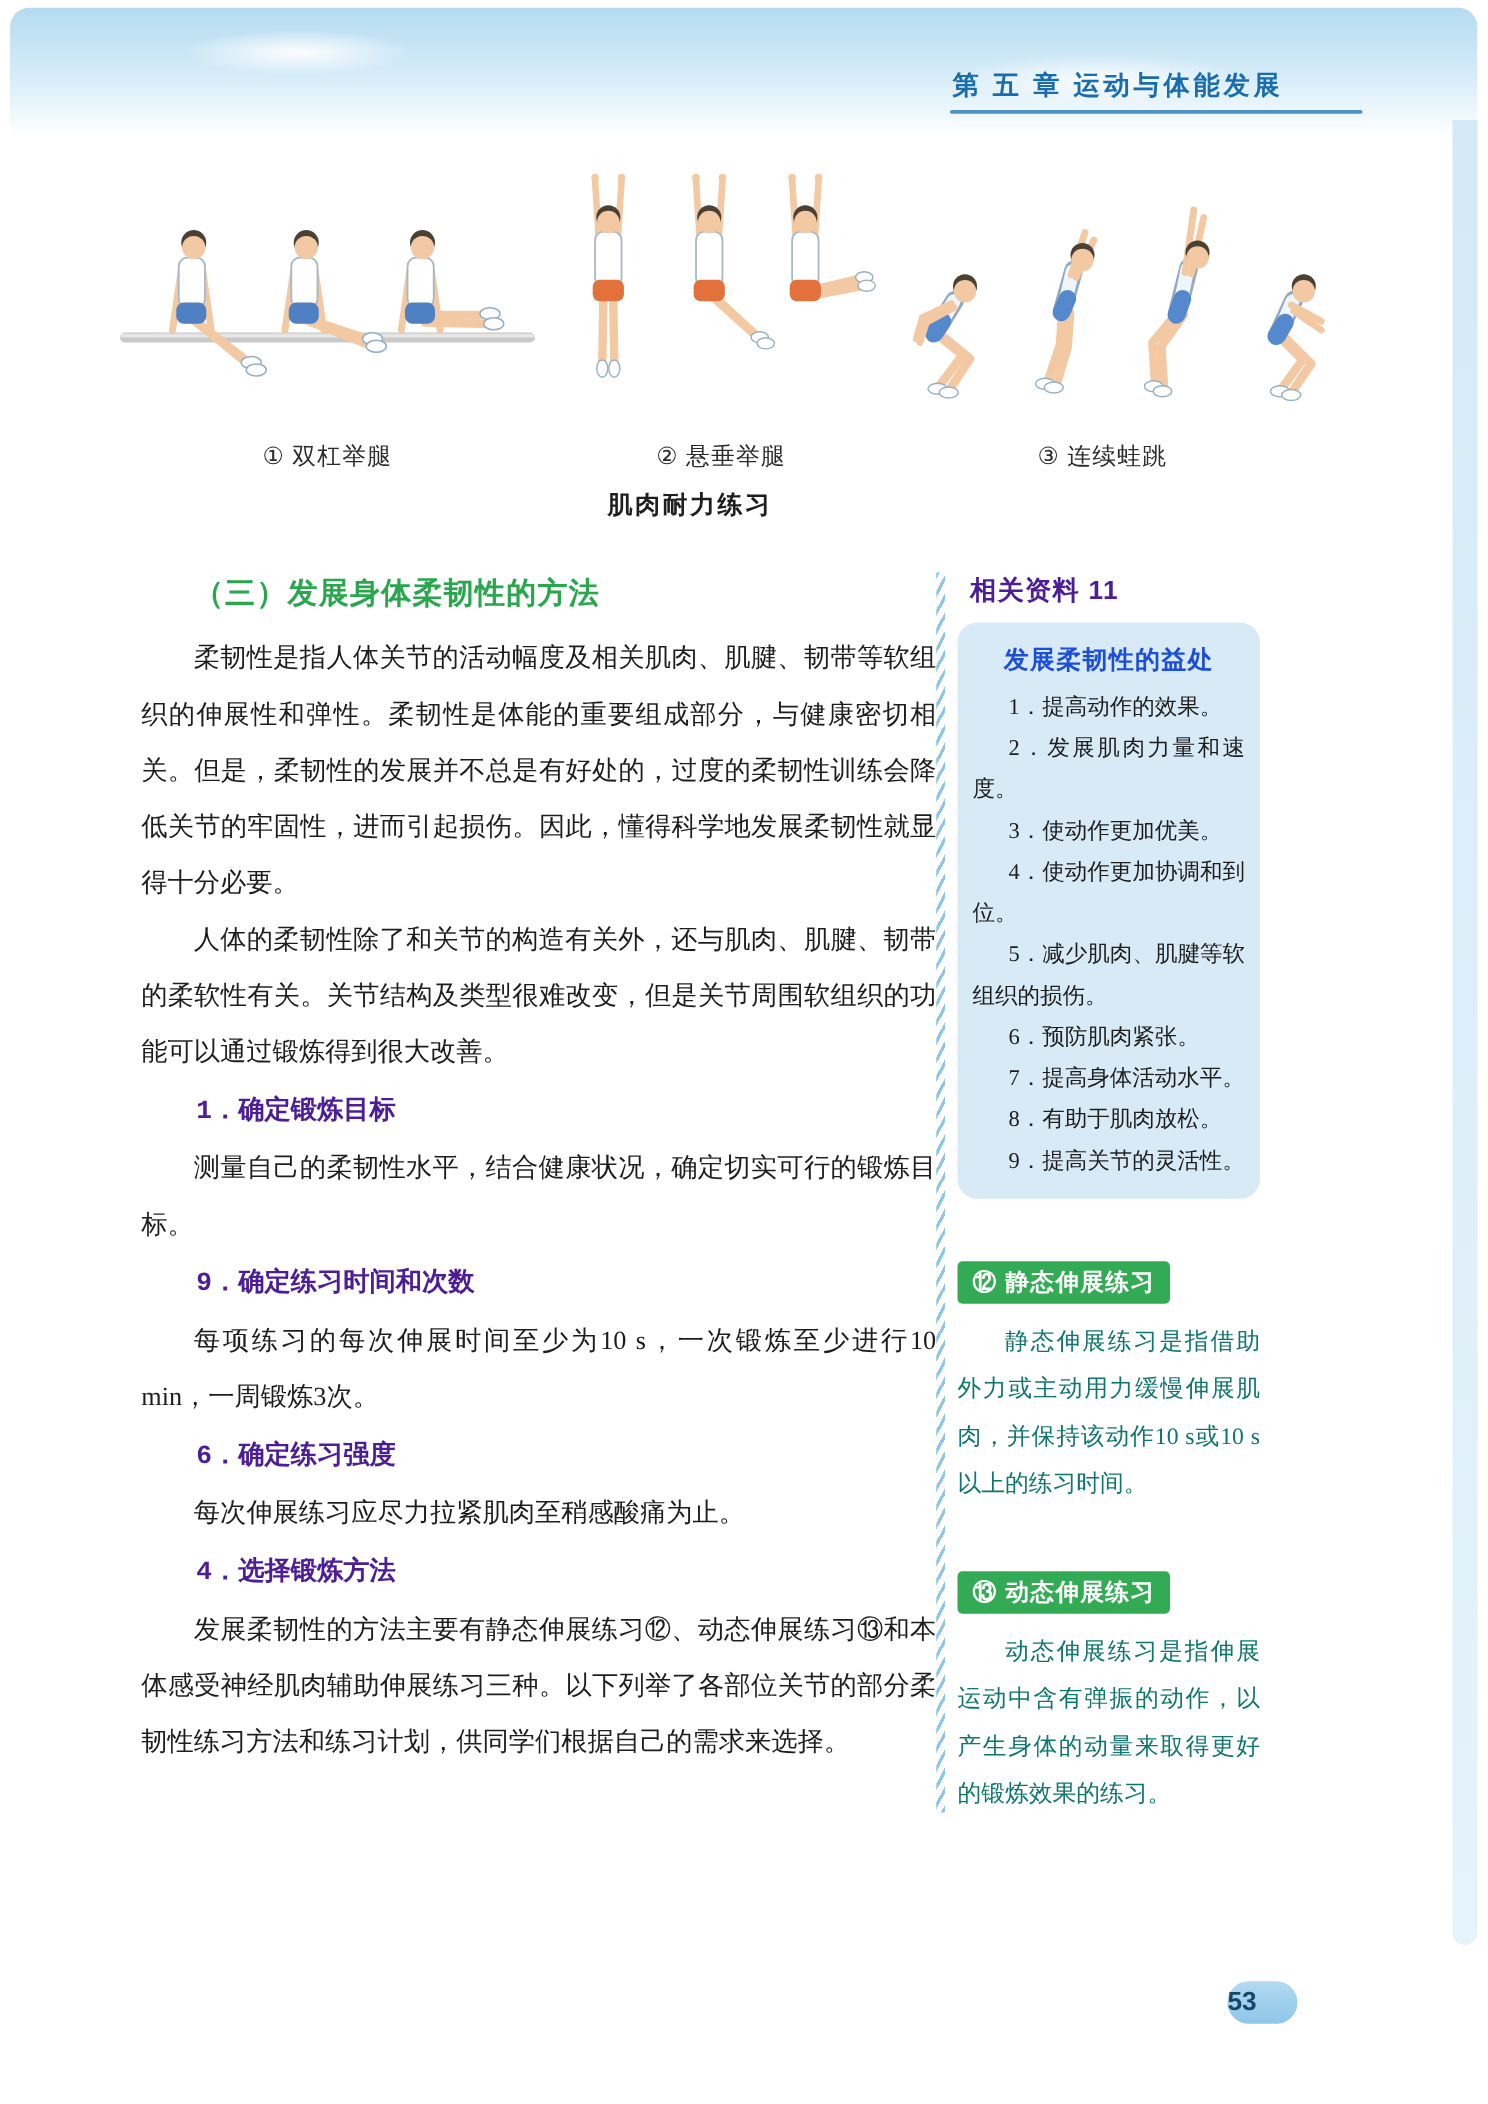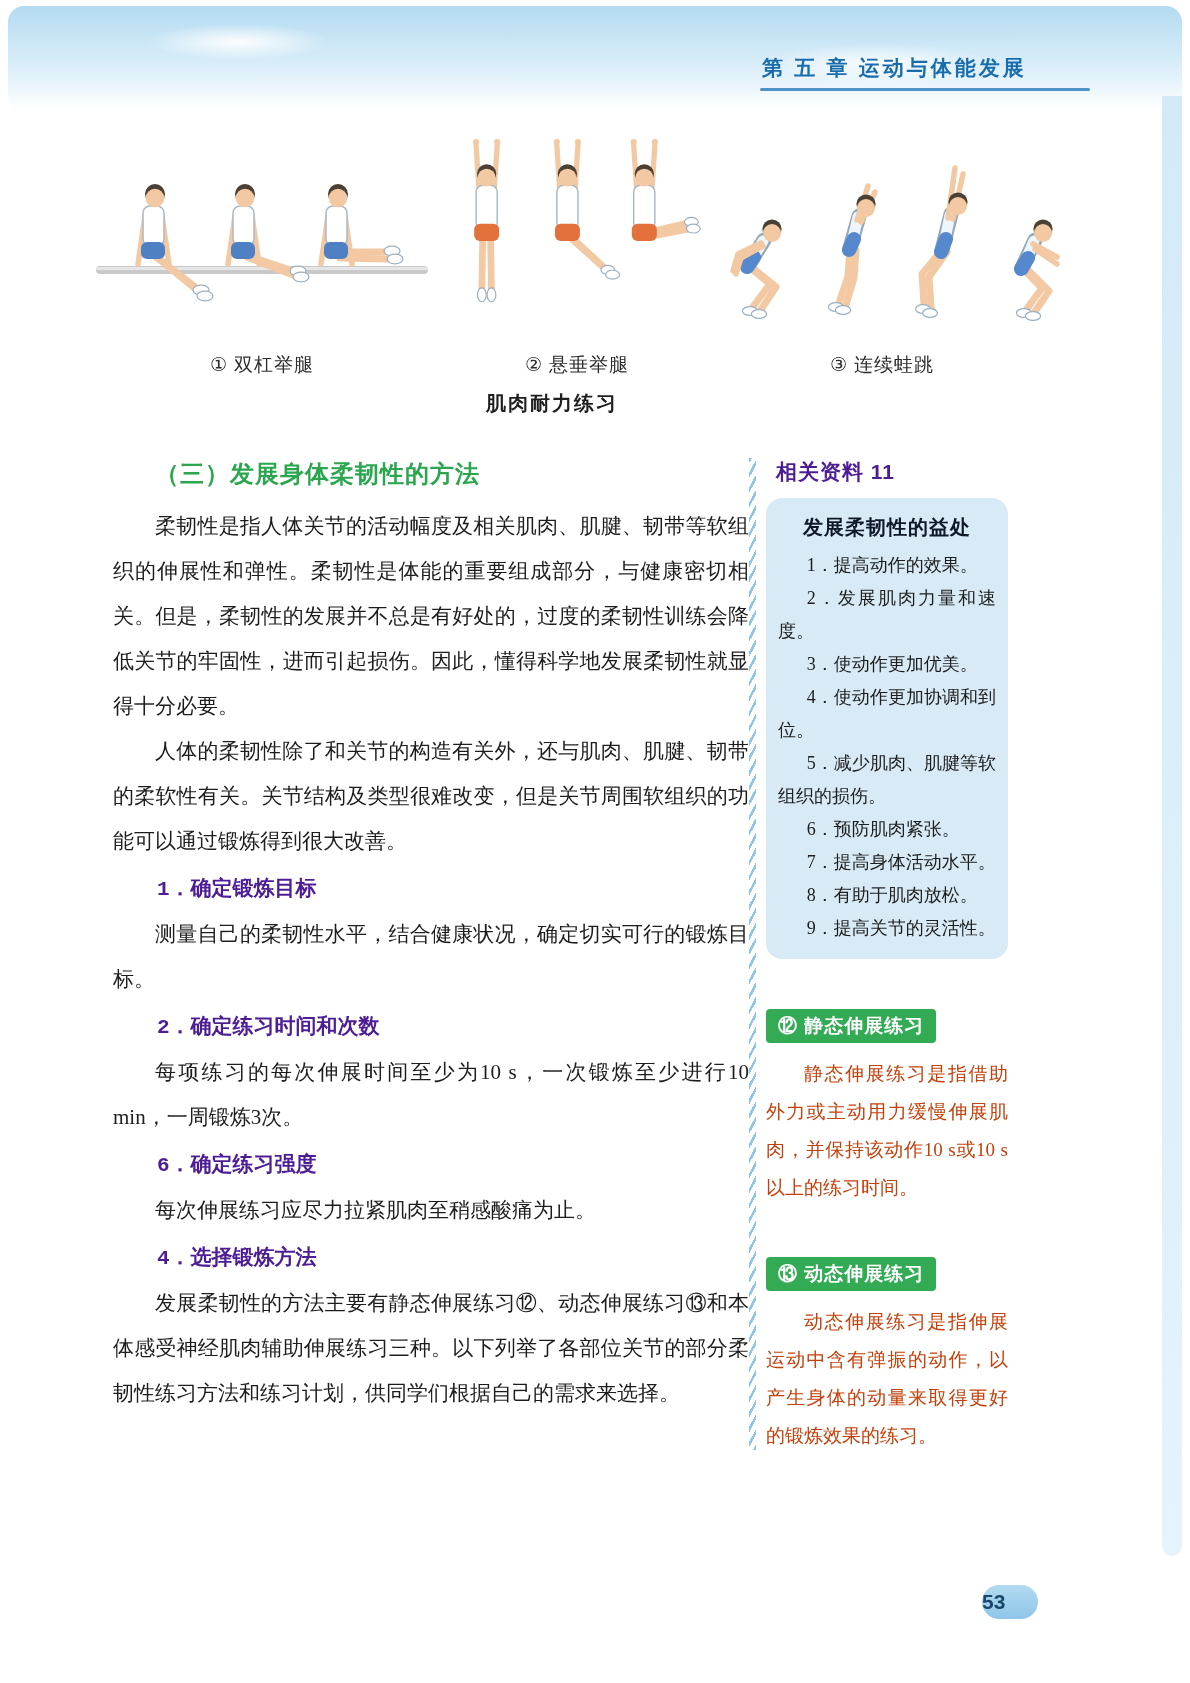--- a/index.html
+++ b/index.html
@@ -56,32 +56,32 @@
     background:repeating-linear-gradient(118deg,#8fc6e7 0px,#8fc6e7 2.5px,rgba(0,0,0,0) 2.5px,rgba(0,0,0,0) 7px);
   }
 
   .sidebar { position:absolute; left:766px; top:458px; width:242px; }
   .related {
     color:#4c1d95; font-weight:bold; font-size:21px; margin-left:10px; letter-spacing:1px;
     font-family:"Liberation Sans","DejaVu Sans",sans-serif;
   }
   .benefits { margin-top:12px; background:#d7eaf6; border-radius:16px; padding:16px 12px 14px; }
   .b-title {
-    text-align:center; font-weight:bold; font-size:20px; color:#0f172a; margin-bottom:8px; letter-spacing:1px;
+    text-align:center; font-weight:bold; font-size:20px; color:#1d4ed8; margin-bottom:8px; letter-spacing:1px;
     font-family:"Liberation Sans","DejaVu Sans",sans-serif;
   }
   .b-item { font-size:18px; line-height:33px; text-indent:1.6em; text-align:justify; color:#1d1d1d; }
 
   .note { margin-top:50px; }
   .badge {
     display:inline-block; background:#33ab55; color:#ffffff; font-size:19px; font-weight:bold;
     padding:4px 12px; border-radius:4px; letter-spacing:1px;
     font-family:"Liberation Sans","DejaVu Sans",sans-serif;
   }
-  .n-text { margin-top:12px; font-size:19px; line-height:38px; text-indent:2em; text-align:justify; color:#c2410c; }
+  .n-text { margin-top:12px; font-size:19px; line-height:38px; text-indent:2em; text-align:justify; color:#0f766e; }
 
   .page-num {
     position:absolute; right:152px; top:1585px; width:56px; height:34px; border-radius:17px;
     background:linear-gradient(180deg,#b3daf1,#8ec6e8); color:#17486b;
     font-weight:bold; font-size:21px; text-align:left; line-height:34px;
     font-family:"Liberation Sans","DejaVu Sans",sans-serif;
   }
 </style>
 </head>
 <body>
@@ -241,21 +241,21 @@
   <div class="cap cap2">② 悬垂举腿</div>
   <div class="cap cap3">③ 连续蛙跳</div>
   <div class="group-cap">肌肉耐力练习</div>
 
   <main class="main-col">
     <h2 class="sec-title">（三）发展身体柔韧性的方法</h2>
     <p class="body">柔韧性是指人体关节的活动幅度及相关肌肉、肌腱、韧带等软组织的伸展性和弹性。柔韧性是体能的重要组成部分，与健康密切相关。但是，柔韧性的发展并不总是有好处的，过度的柔韧性训练会降低关节的牢固性，进而引起损伤。因此，懂得科学地发展柔韧性就显得十分必要。</p>
     <p class="body">人体的柔韧性除了和关节的构造有关外，还与肌肉、肌腱、韧带的柔软性有关。关节结构及类型很难改变，但是关节周围软组织的功能可以通过锻炼得到很大改善。</p>
     <h3 class="sub">1．确定锻炼目标</h3>
     <p class="body">测量自己的柔韧性水平，结合健康状况，确定切实可行的锻炼目标。</p>
-    <h3 class="sub">2．确定练习时间和次数</h3>
+    <h3 class="sub">9．确定练习时间和次数</h3>
     <p class="body">每项练习的每次伸展时间至少为10 s，一次锻炼至少进行10 min，一周锻炼3次。</p>
     <h3 class="sub">6．确定练习强度</h3>
     <p class="body">每次伸展练习应尽力拉紧肌肉至稍感酸痛为止。</p>
     <h3 class="sub">4．选择锻炼方法</h3>
     <p class="body">发展柔韧性的方法主要有静态伸展练习⑫、动态伸展练习⑬和本体感受神经肌肉辅助伸展练习三种。以下列举了各部位关节的部分柔韧性练习方法和练习计划，供同学们根据自己的需求来选择。</p>
   </main>
 
   <div class="divider"></div>
 
   <aside class="sidebar">

